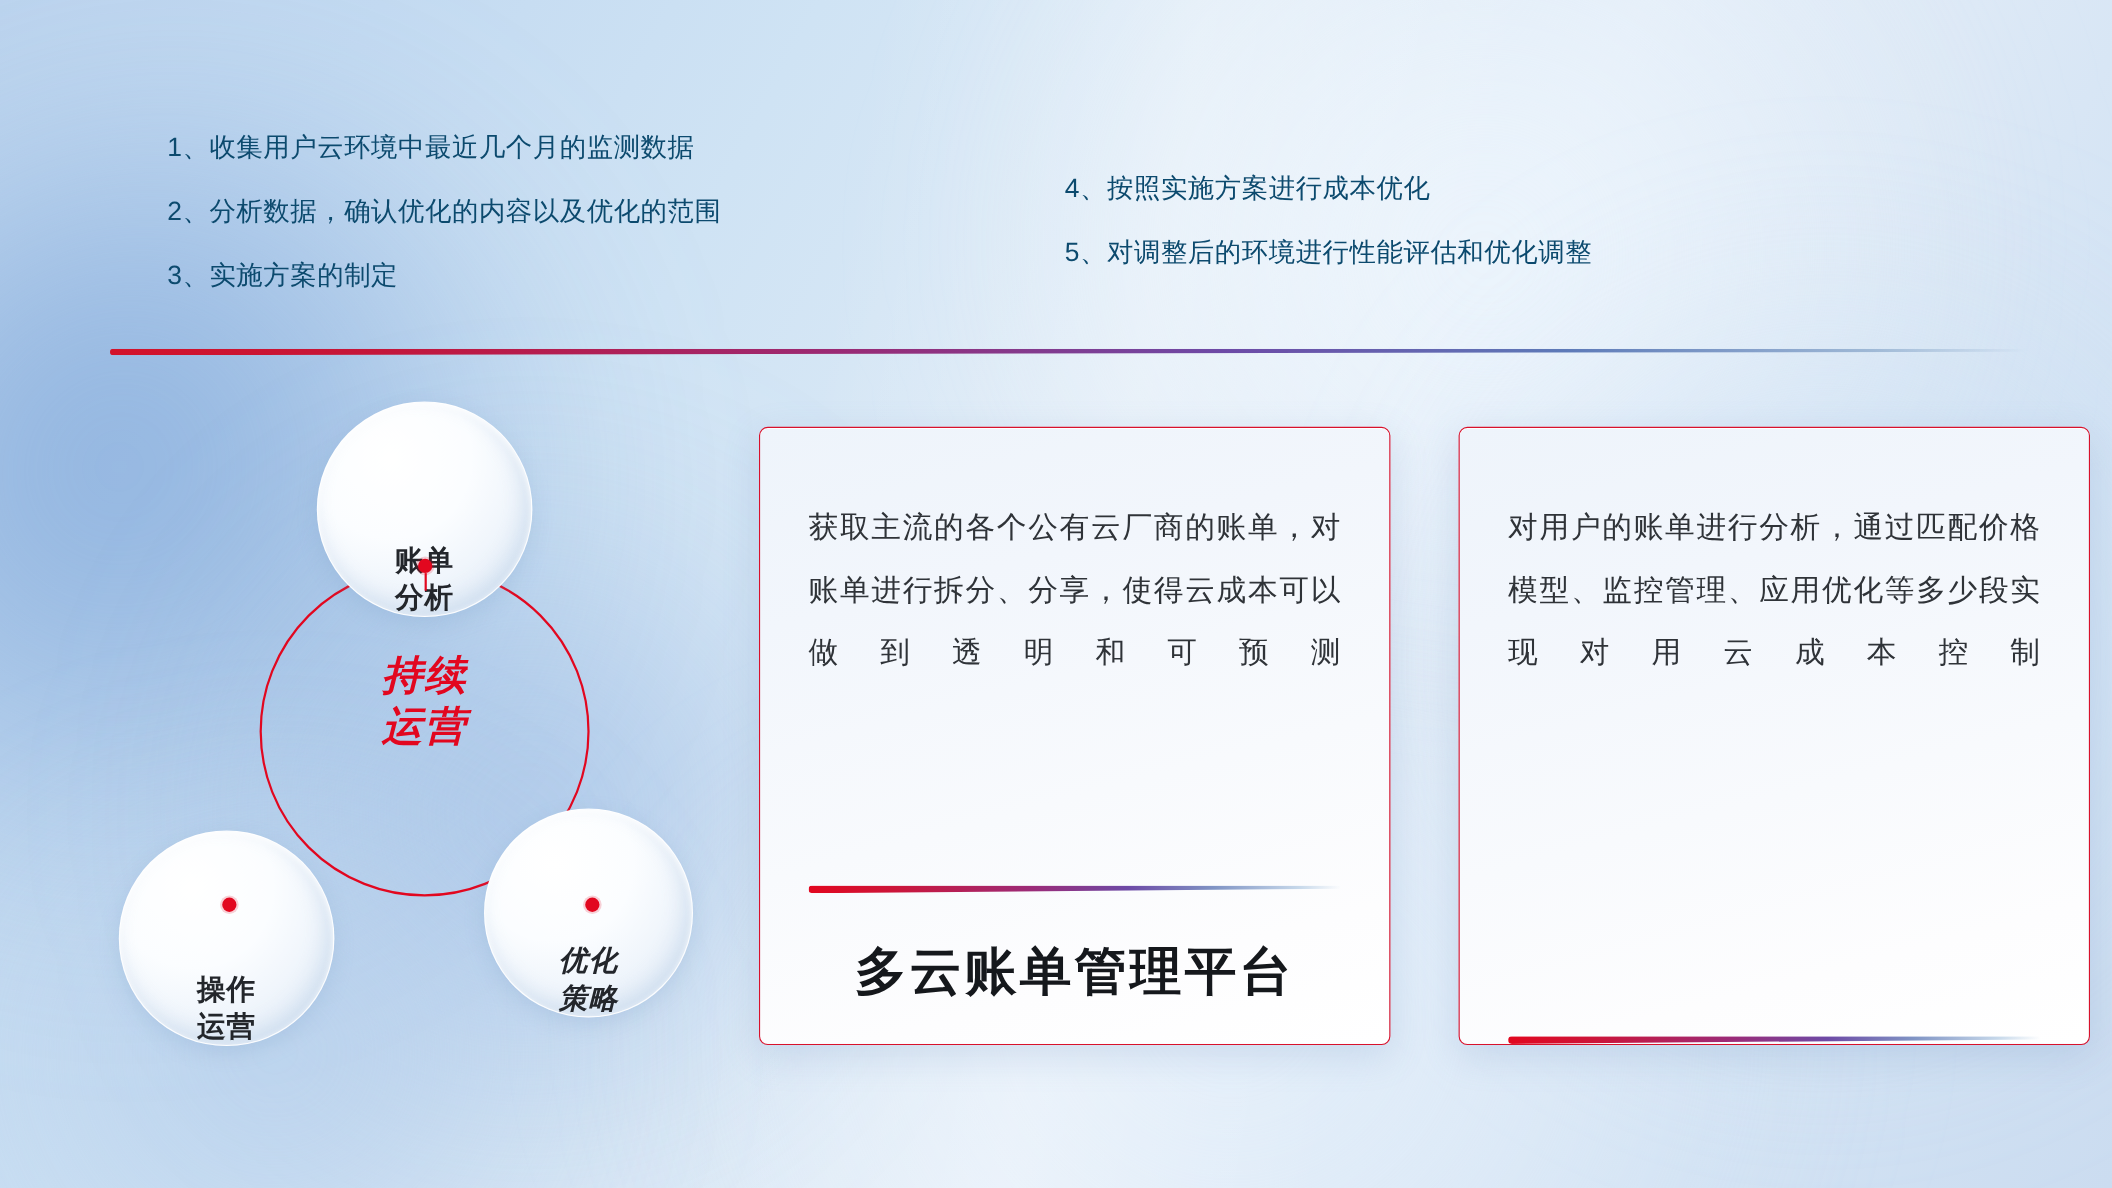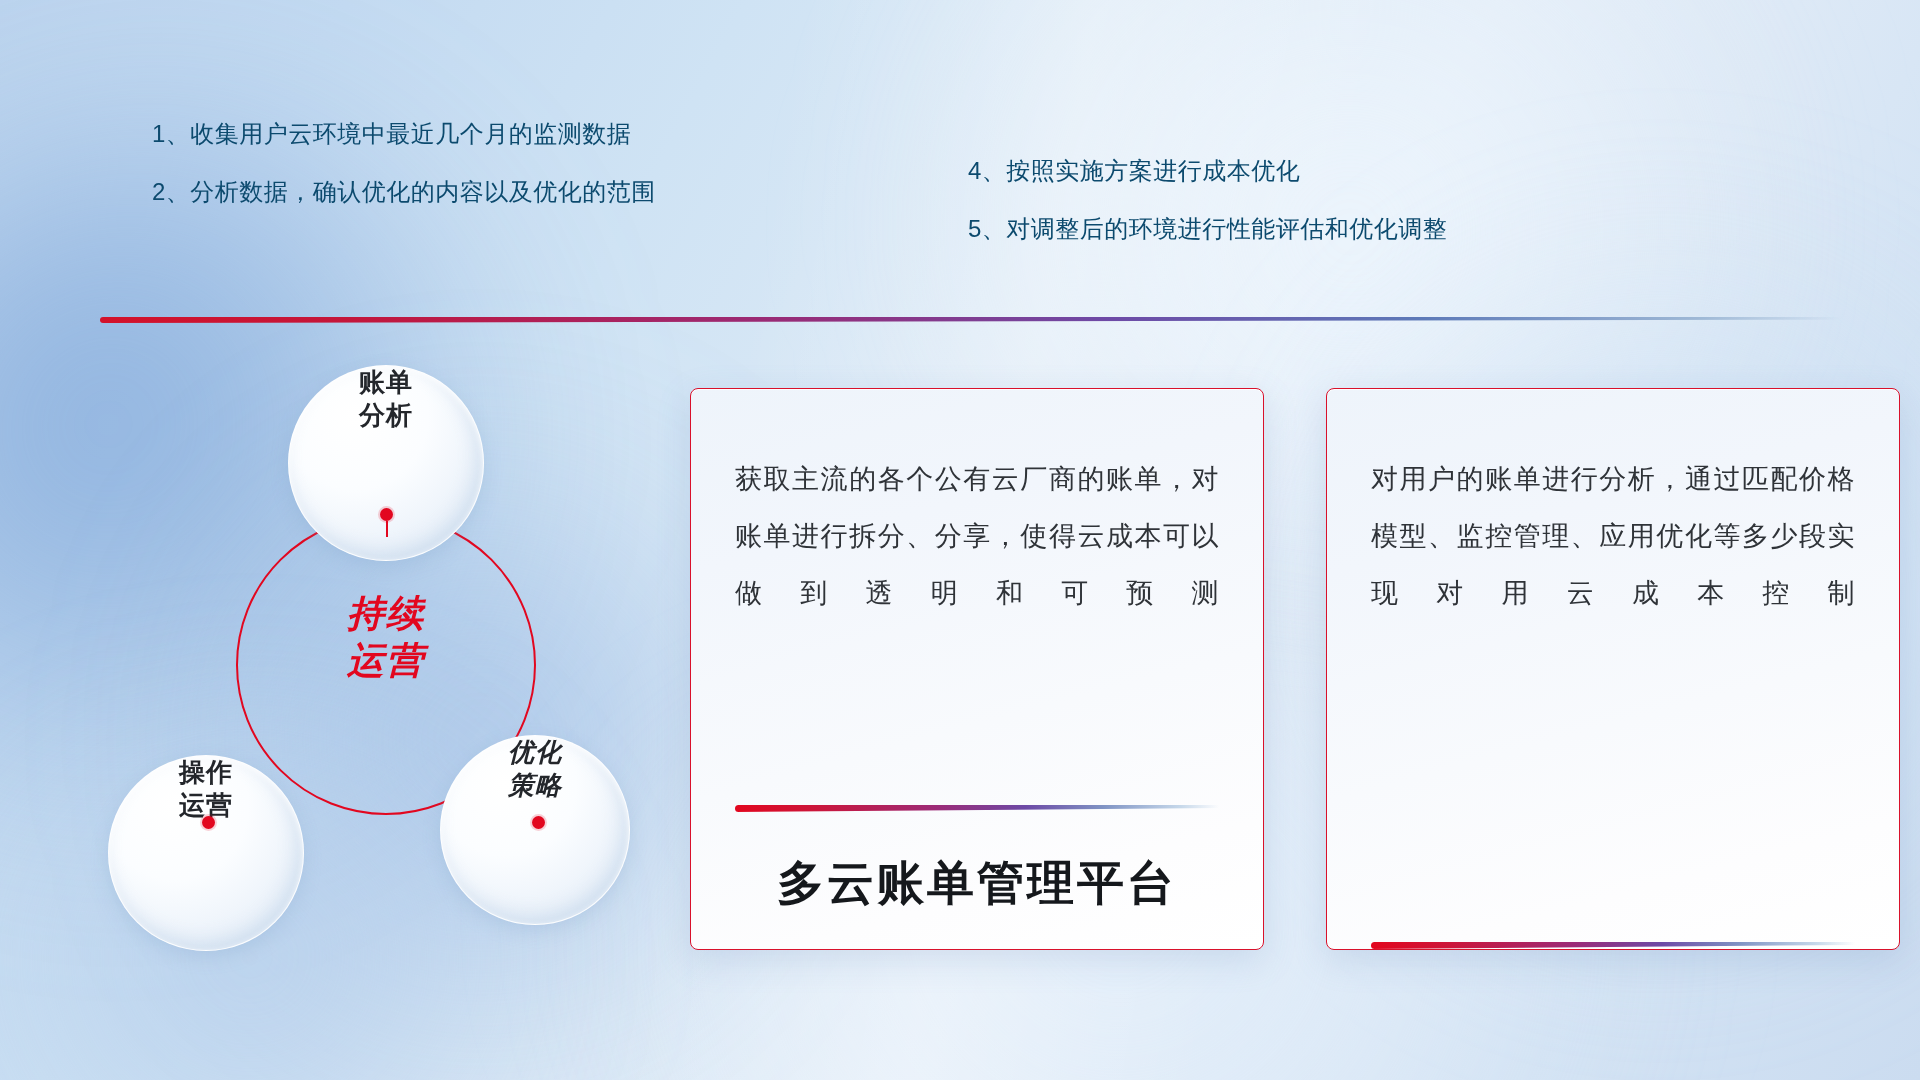--- a/index.html
+++ b/index.html
@@ -74,21 +74,21 @@
   }
   .bubble{
     position:absolute; border-radius:50%;
     background:
       radial-gradient(circle at 34% 26%, #ffffff 0%, #fbfdff 38%, #eef4fb 66%, #e3edf8 100%);
     box-shadow:
       inset 0 2px 6px rgba(255,255,255,.95),
       inset -6px -8px 18px rgba(176,200,226,.45),
       0 6px 18px rgba(118,154,198,.22);
     border:1px solid rgba(255,255,255,.85);
-    display:flex; align-items:flex-start; justify-content:center;
+    display:flex; align-items:flex-end; justify-content:center;
   }
   .bubble-top{ left:188px; top:10px; width:196px; height:196px; }
   .bubble-bl{  left:8px;   top:400px; width:196px; height:196px; }
   .bubble-br{  left:340px; top:380px; width:190px; height:190px;font-style:italic; }
   .bubble-label{
     font-size:26px; font-weight:bold; color:#23262b;
     line-height:1.28; text-align:center; letter-spacing:1px;
   }
   .center-label{
     position:absolute; left:176px; top:236px; width:220px;
@@ -149,20 +149,21 @@
   <div class="bg-blob blob-d"></div>
   <div class="bg-blob blob-e"></div>
   <div class="bg-blob blob-f"></div>
   <div class="bg-sheen"></div>
 </div>
 
 <div id="steps">
   <div class="col col-left">
     <div class="step">1、收集用户云环境中最近几个月的监测数据</div>
     <div class="step">2、分析数据，确认优化的内容以及优化的范围</div>
+    <div class="step">3、实施方案的制定</div>
   </div>
   <div class="col col-right">
     <div class="step">4、按照实施方案进行成本优化</div>
     <div class="step">5、对调整后的环境进行性能评估和优化调整</div>
   </div>
 </div>
 
 <div id="rule"></div>
 
 <div id="venn">

